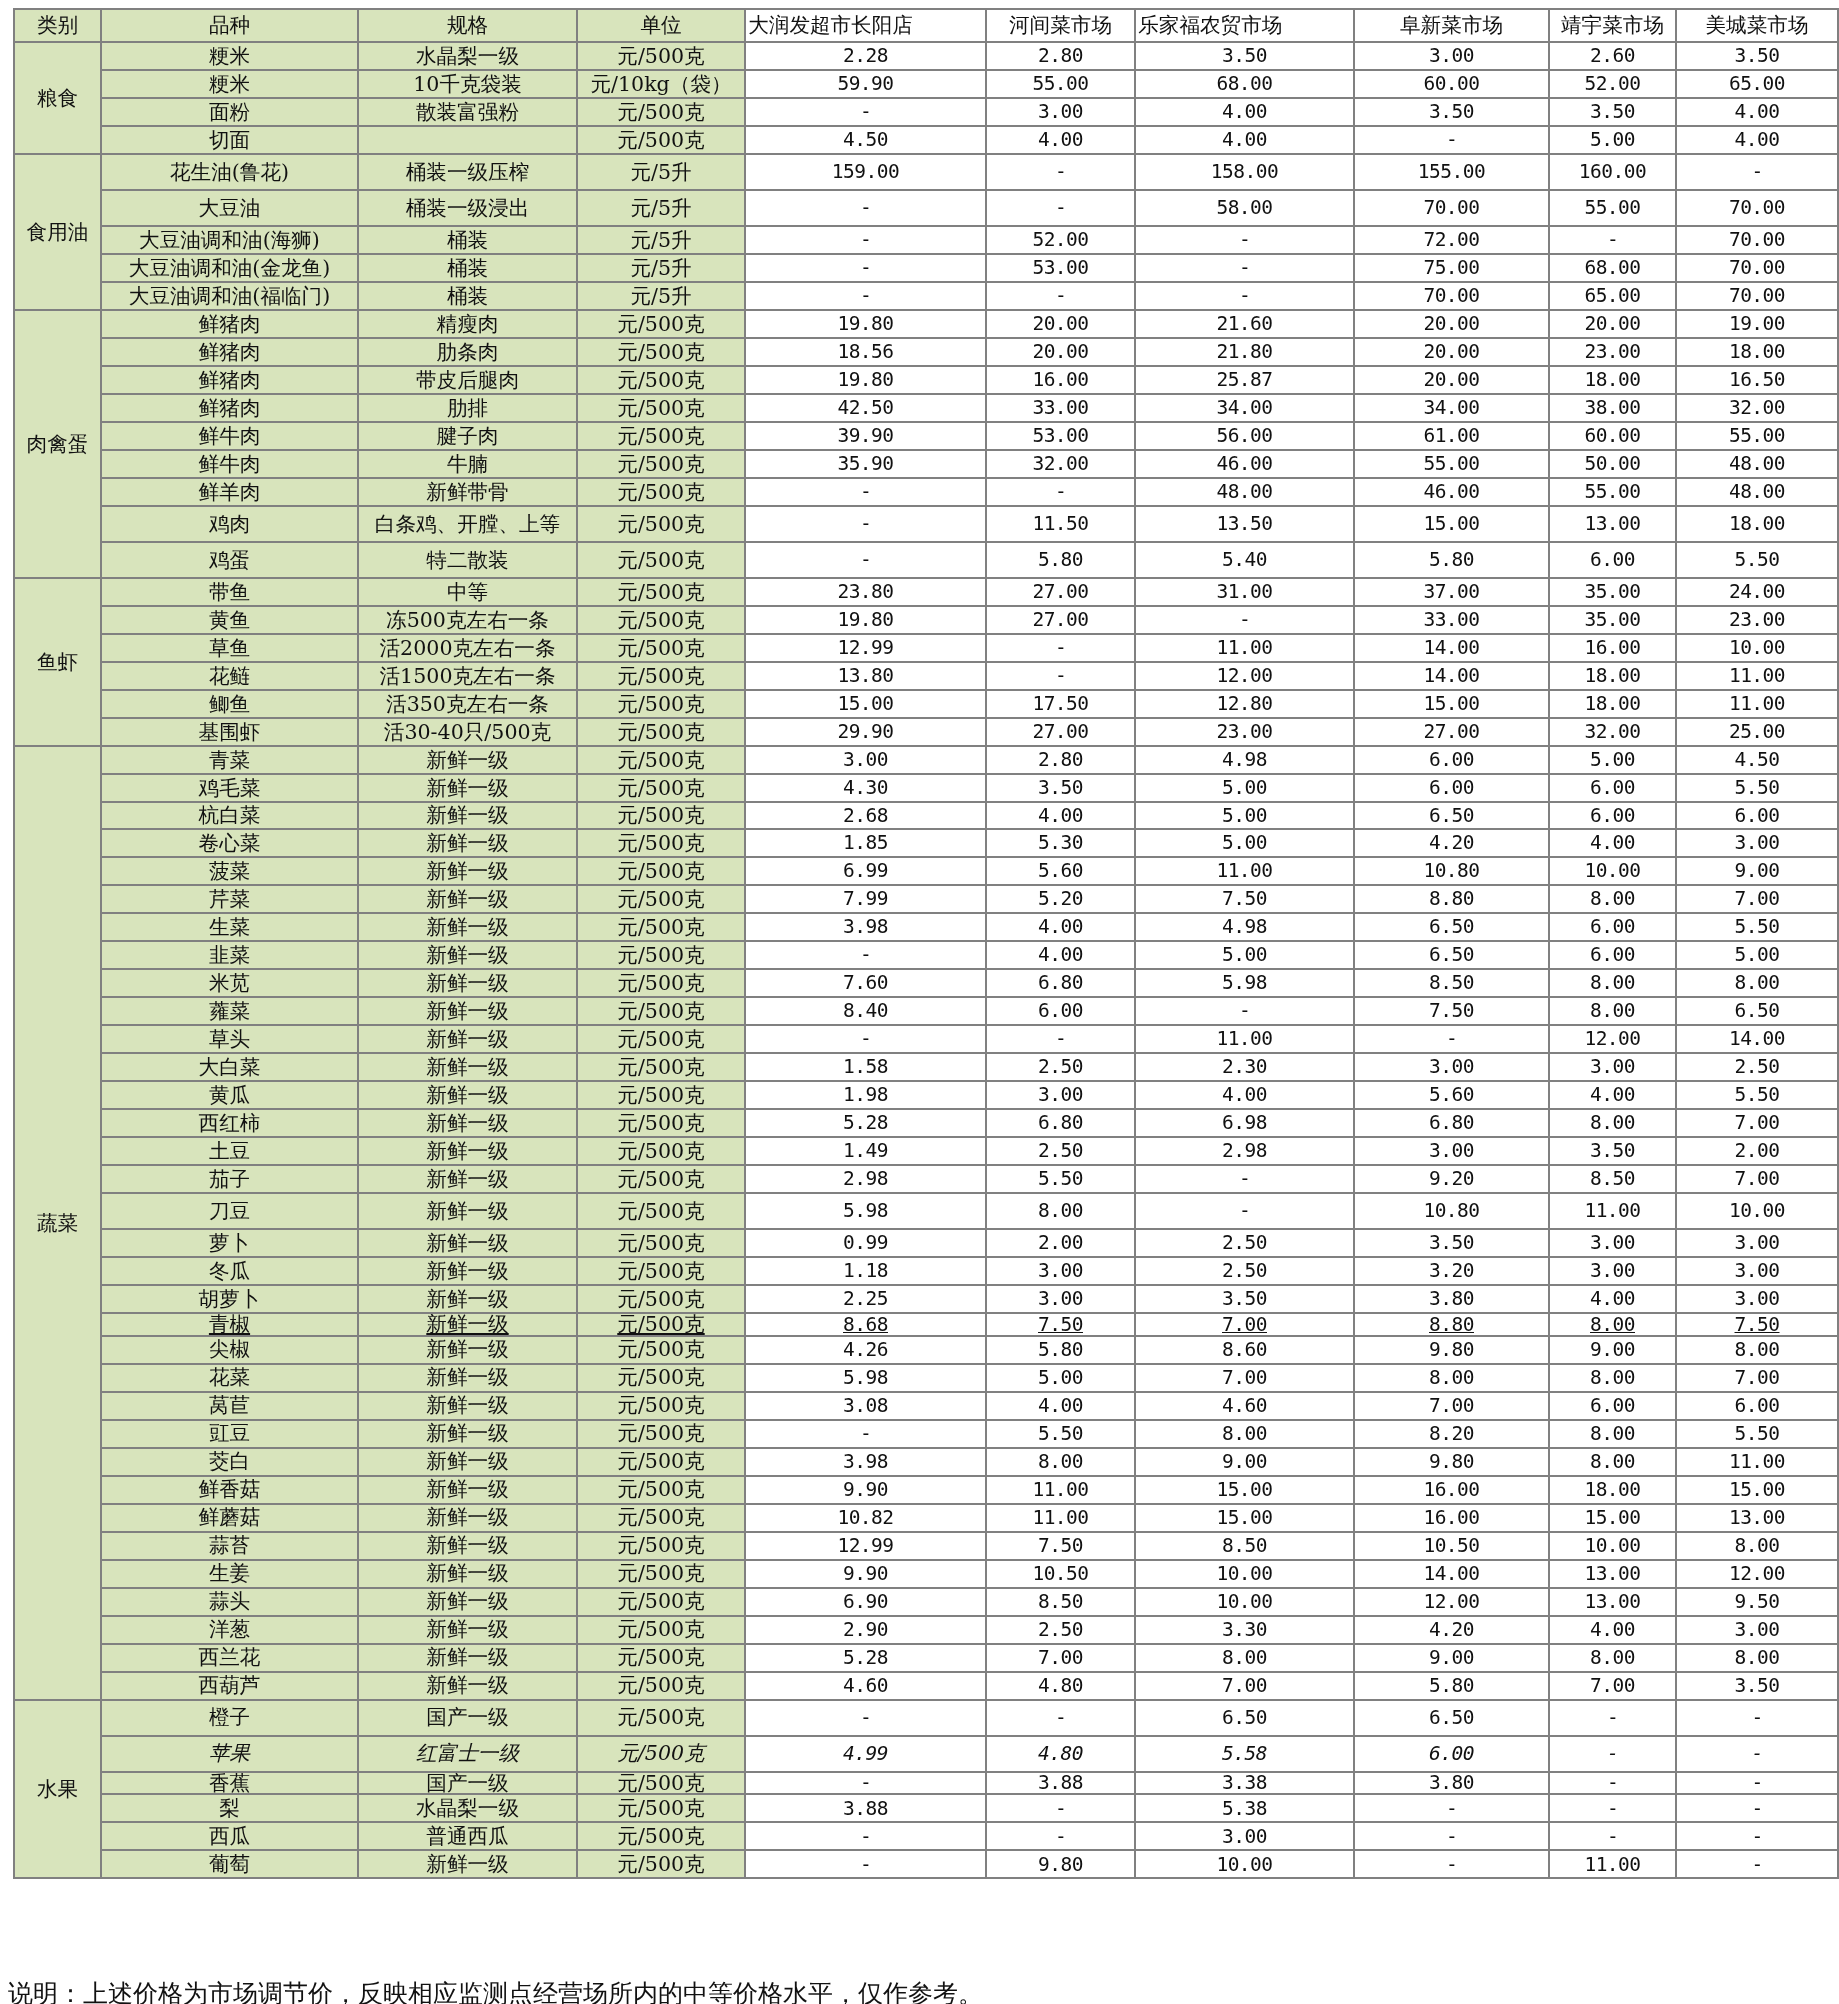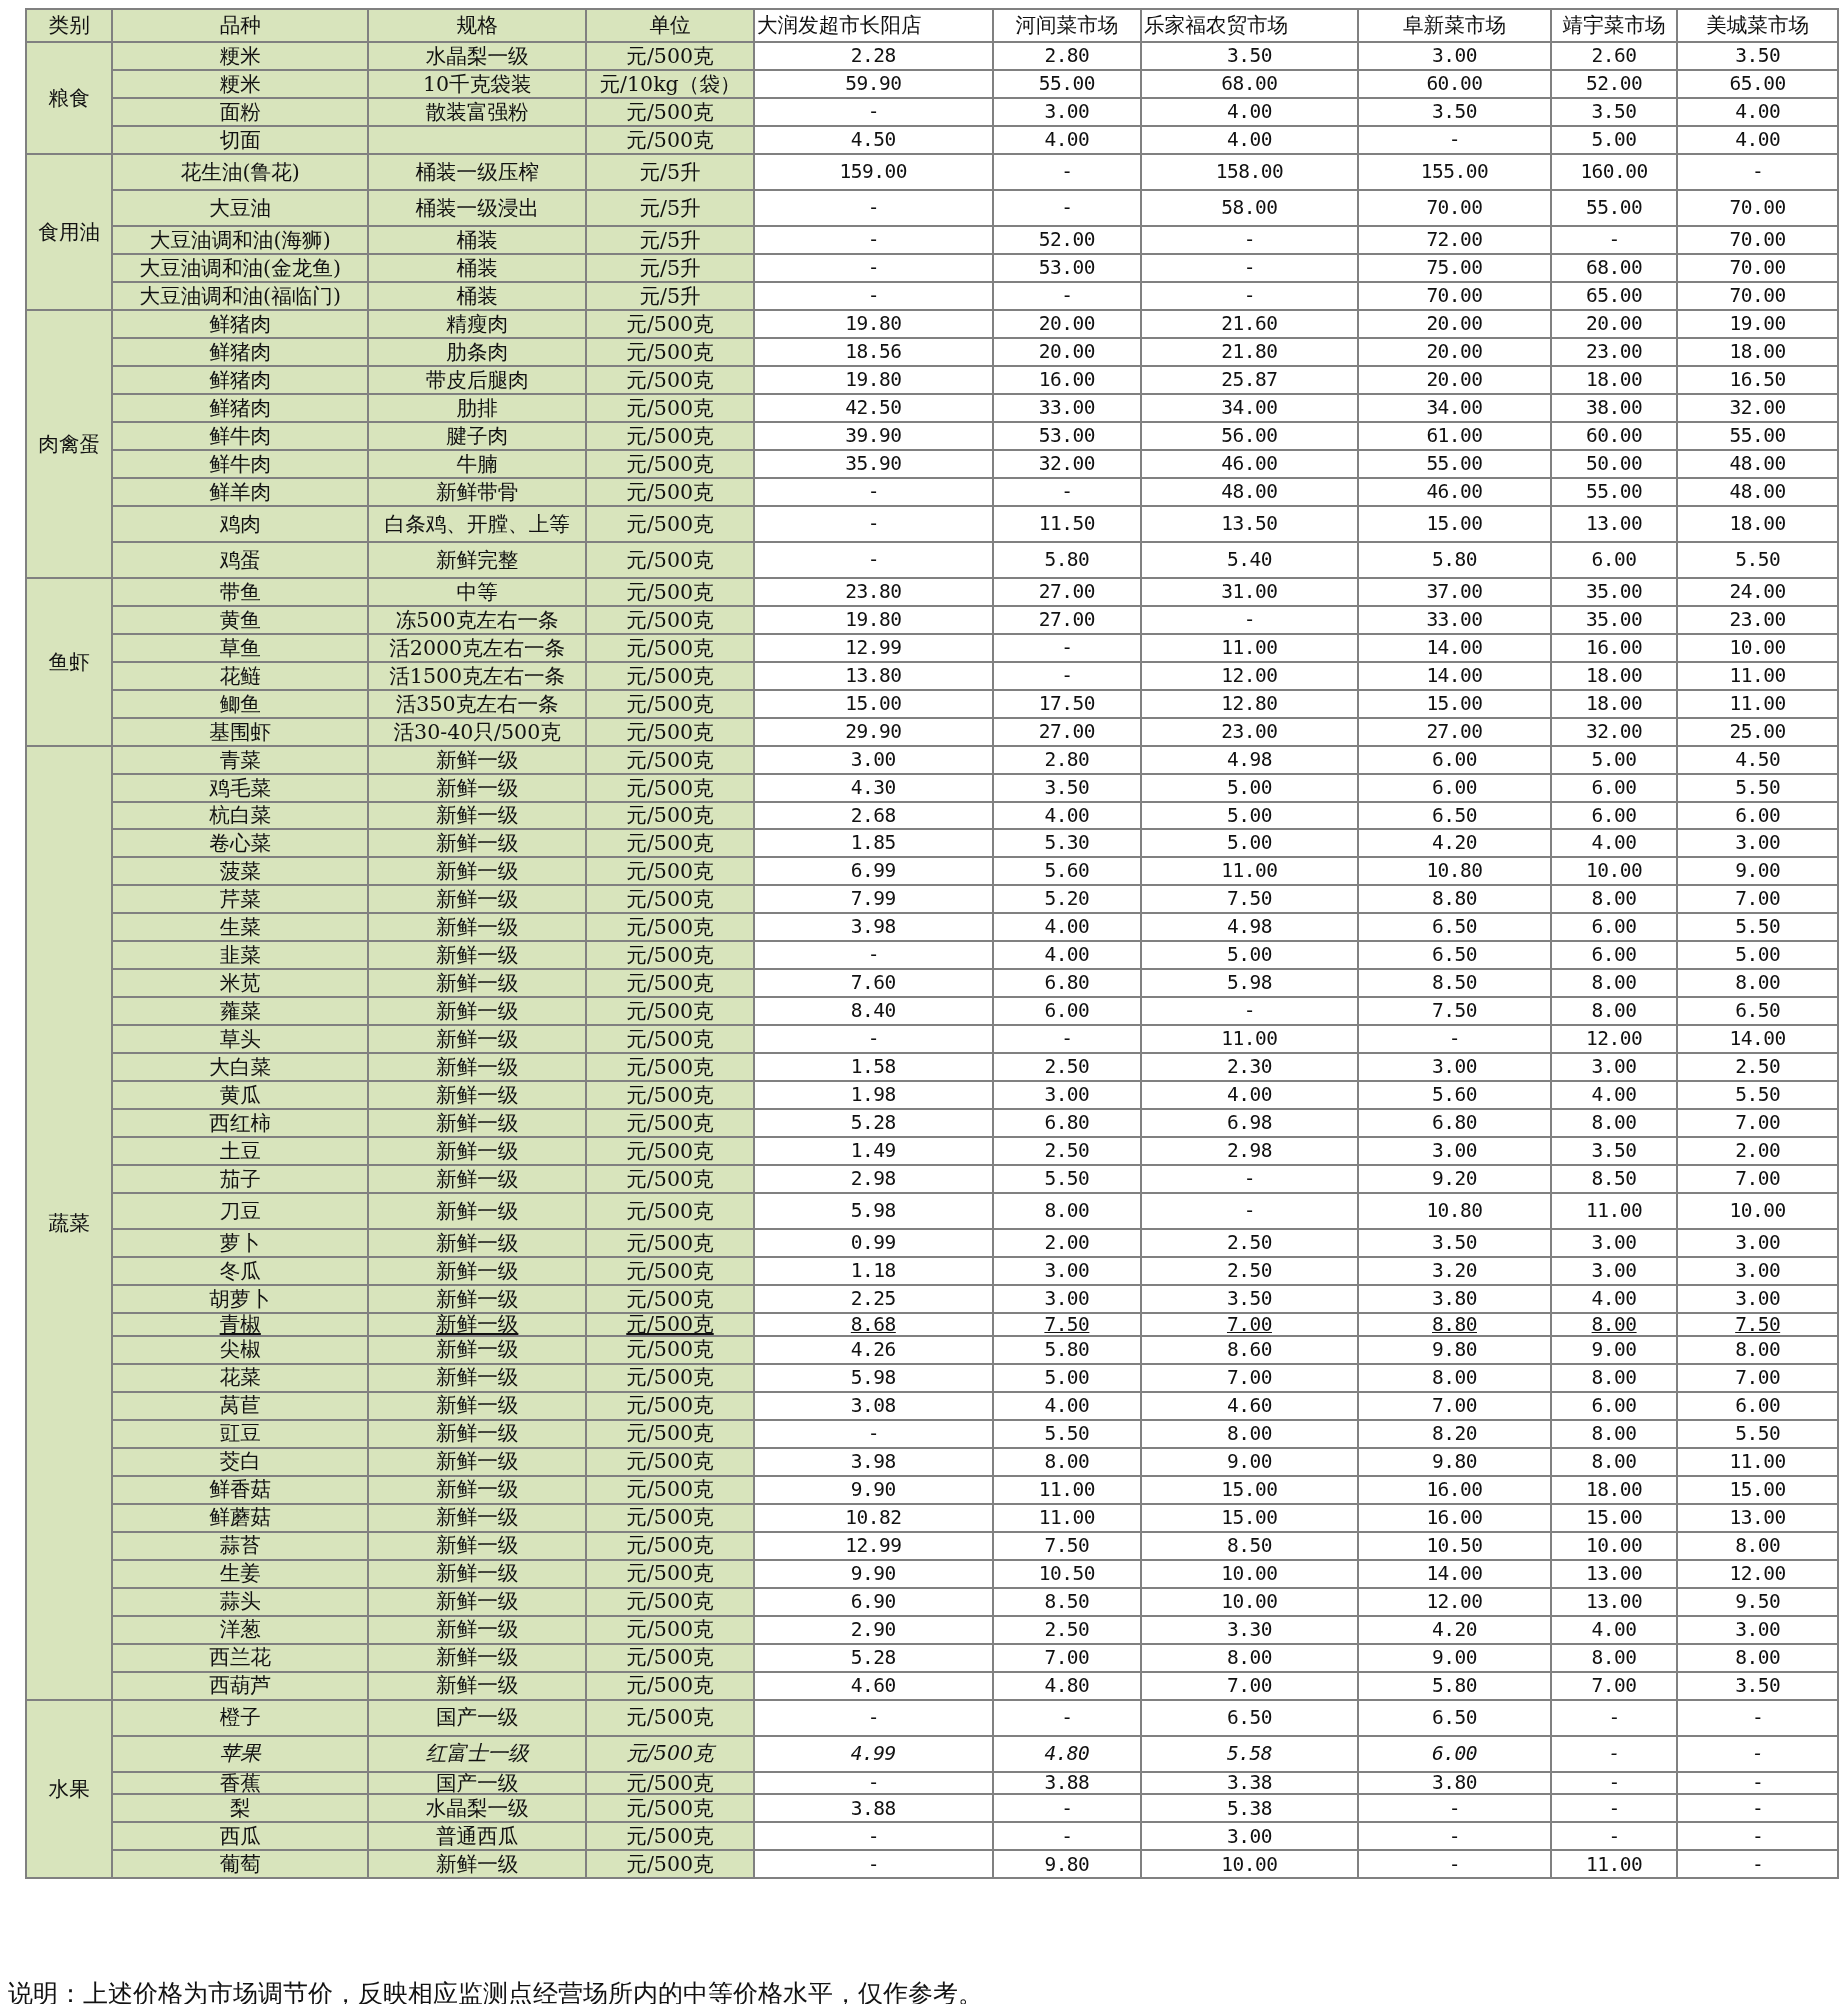--- a/index.html
+++ b/index.html
@@ -1,18 +1,18 @@
 <!DOCTYPE html>
 <html style="font-size:8.7px"><head>
 <meta charset="utf-8">
 <style>
   html, body { margin:0; padding:0; background:#ffffff; }
   body { width:1839px; height:2005px; position:relative; overflow:hidden;
          font-family:"DejaVu Serif","Liberation Serif",serif; color:#111; }
-  #sheet { position:absolute; left:25px; top:8.1px; }
+  #sheet { position:absolute; left:13px; top:8.1px; }
   table { border-collapse:collapse; table-layout:fixed; }
   td, th { border:2.2px solid #808080; padding:0; text-align:center; vertical-align:middle;
            font-size:20.6px; font-weight:normal; white-space:nowrap; overflow:hidden; line-height:1; }
   th { height:31px; }
   .g { background:#d8e4bc; }
   .w { background:#ffffff; }
   th.w { text-align:left; padding-left:2.2px; }
   th.w.c { text-align:center; padding-left:0; }
   .num { font-family:"DejaVu Sans Mono","Liberation Mono",monospace; font-size:19.5px; letter-spacing:-0.5px; }
   .cat { font-size:20.6px; }
@@ -235,21 +235,21 @@
           <td class="g">元/500克</td>
           <td class="w num">-</td>
           <td class="w num">11.50</td>
           <td class="w num">13.50</td>
           <td class="w num">15.00</td>
           <td class="w num">13.00</td>
           <td class="w num">18.00</td>
         </tr>
         <tr style="height: 36px;">
           <td class="g">鸡蛋</td>
-          <td class="g">新鲜完整</td>
+          <td class="g">特二散装</td>
           <td class="g">元/500克</td>
           <td class="w num">-</td>
           <td class="w num">5.80</td>
           <td class="w num">5.40</td>
           <td class="w num">5.80</td>
           <td class="w num">6.00</td>
           <td class="w num">5.50</td>
         </tr>
         <tr style="height: 28px;">
           <td class="g cat" rowspan="6">鱼虾</td>

